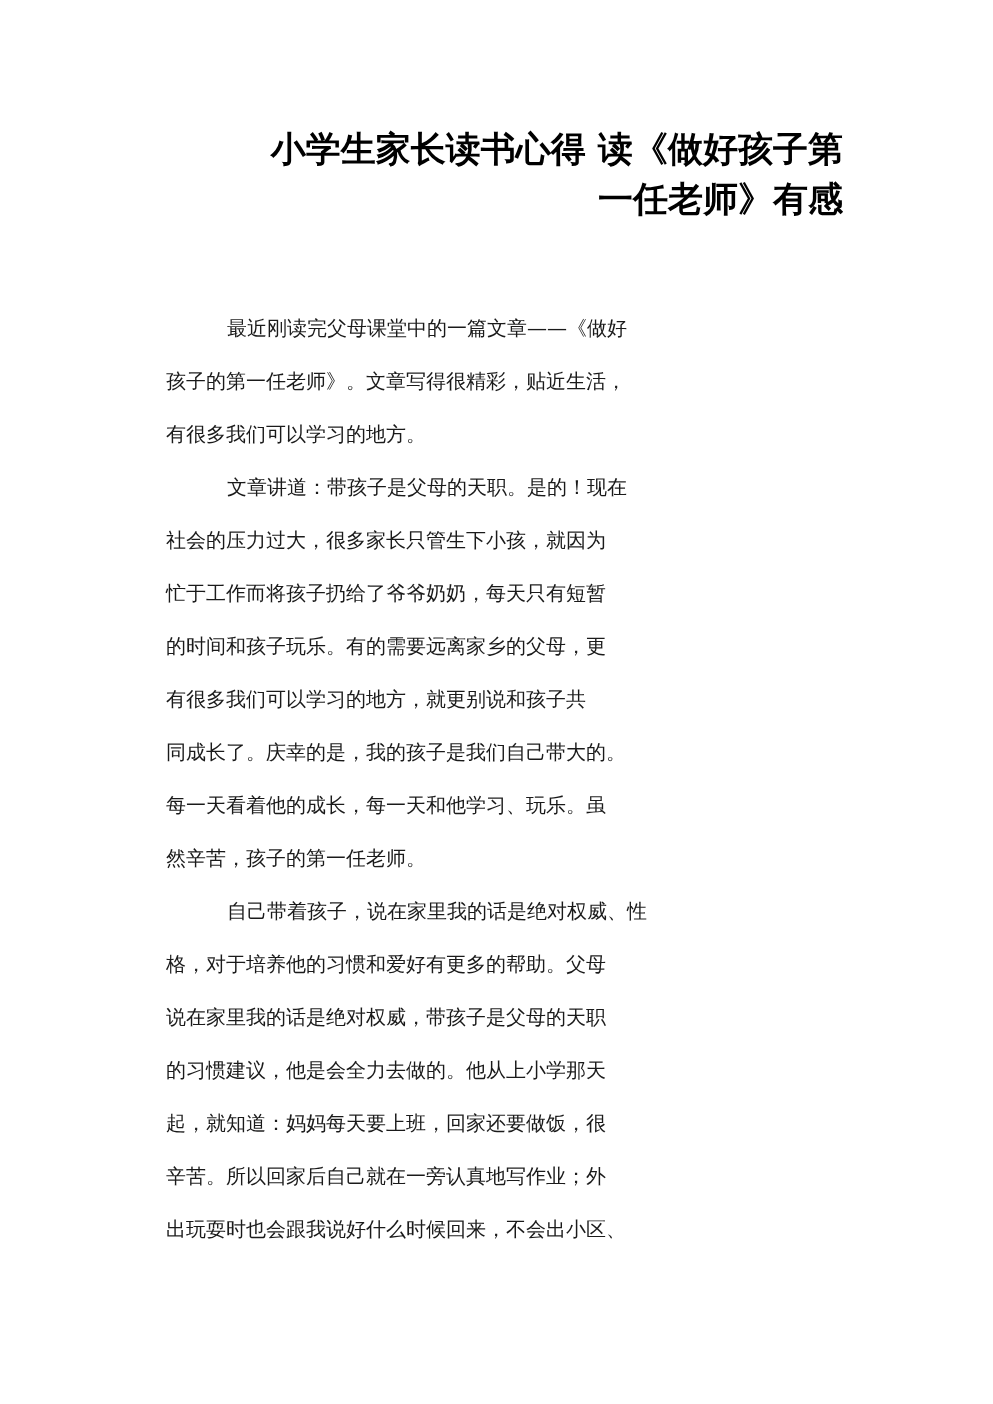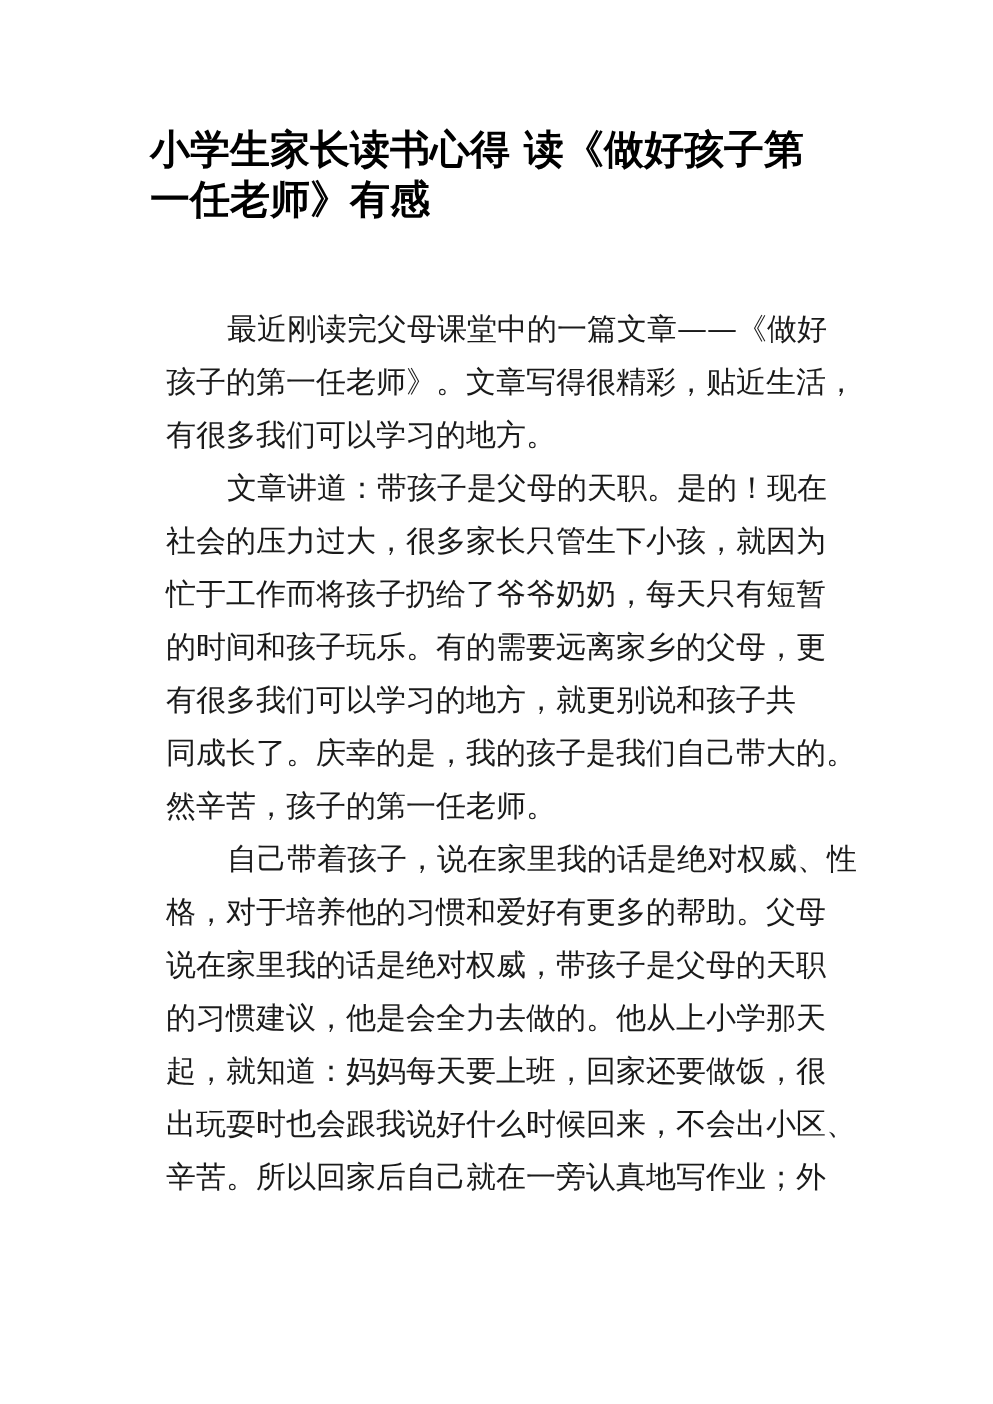--- a/index.html
+++ b/index.html
@@ -3,30 +3,30 @@
   <meta charset="utf-8">
   <style>
     html, body { margin: 0; padding: 0; background: #ffffff; }
     body { width: 993px; height: 1404px; position: relative; overflow: hidden; }
     .page {
       position: absolute; left: 0; top: 0; width: 993px; height: 1404px;
       background: #ffffff; color: #111111;
     }
     .title {
       position: absolute; left: 150px; top: 124px; width: 693px;
-      text-align: left;
+      text-align: right;
       font-family: "DejaVu Sans", "Liberation Sans", sans-serif;
-      font-weight: bold; font-size: 40px; line-height: 50px;
+      font-weight: bold; font-size: 35px; line-height: 50px;
       color: #000000; letter-spacing: 0px;
     }
     .title .line { display: block; white-space: nowrap; }
     .body {
       position: absolute; left: 166px; top: 302px; width: 680px;
       font-family: "DejaVu Serif", "Liberation Serif", serif;
-      font-size: 30px; line-height: 53px; color: #1a1a1a;
+      font-size: 20px; line-height: 53px; color: #1a1a1a;
     }
     .body .line { display: block; white-space: nowrap; height: 53px; }
     .body .indent { padding-left: 61px; }
   </style>
 </head>
 <body>
 
 <div class="page">
   <div class="title">
     <span class="line">小学生家长读书心得 读《做好孩子第</span>
@@ -39,25 +39,26 @@
       <span class="line">孩子的第一任老师》。文章写得很精彩，贴近生活，</span>
       <span class="line">有很多我们可以学习的地方。</span>
     </div>
     <div class="paragraph">
       <span class="line indent">文章讲道：带孩子是父母的天职。是的！现在</span>
       <span class="line">社会的压力过大，很多家长只管生下小孩，就因为</span>
       <span class="line">忙于工作而将孩子扔给了爷爷奶奶，每天只有短暂</span>
       <span class="line">的时间和孩子玩乐。有的需要远离家乡的父母，更</span>
       <span class="line">有很多我们可以学习的地方，就更别说和孩子共</span>
       <span class="line">同成长了。庆幸的是，我的孩子是我们自己带大的。</span>
+      <span class="line">每一天看着他的成长，每一天和他学习、玩乐。虽</span>
       <span class="line">然辛苦，孩子的第一任老师。</span>
     </div>
     <div class="paragraph">
       <span class="line indent">自己带着孩子，说在家里我的话是绝对权威、性</span>
       <span class="line">格，对于培养他的习惯和爱好有更多的帮助。父母</span>
       <span class="line">说在家里我的话是绝对权威，带孩子是父母的天职</span>
       <span class="line">的习惯建议，他是会全力去做的。他从上小学那天</span>
       <span class="line">起，就知道：妈妈每天要上班，回家还要做饭，很</span>
+      <span class="line">辛苦。所以回家后自己就在一旁认真地写作业；外</span>
       <span class="line">出玩耍时也会跟我说好什么时候回来，不会出小区、</span>
-      <span class="line">辛苦。所以回家后自己就在一旁认真地写作业；外</span>
     </div>
   </div>
 </div>
 
 </body></html>

